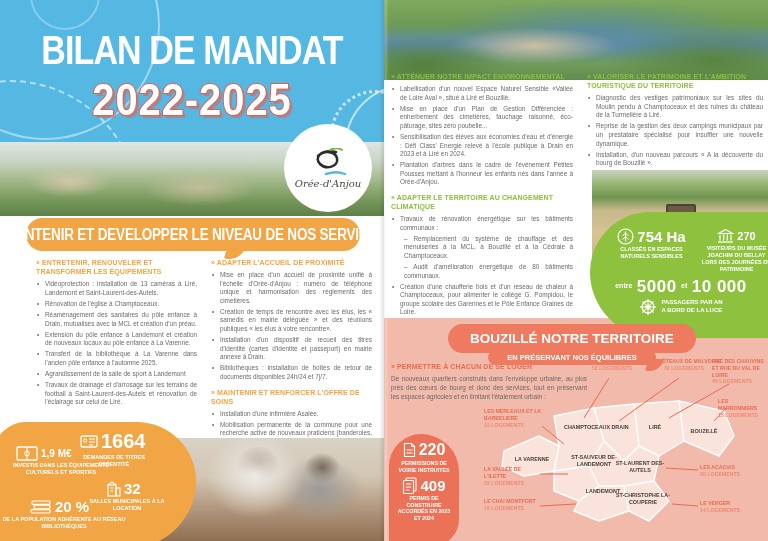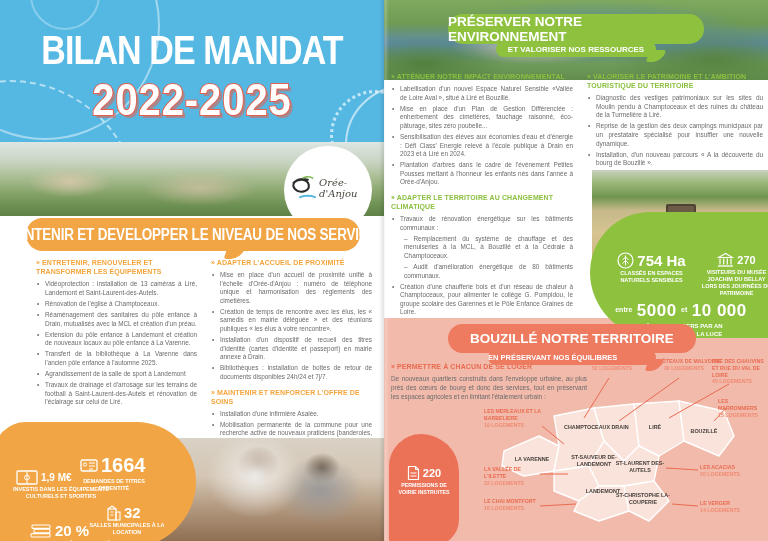--- a/index.html
+++ b/index.html
@@ -25,22 +25,22 @@
   .title2 { position:absolute; left:0; top:76px; width:384px; text-align:center; color:#fff;
     font-size:42px; font-weight:700; letter-spacing:1px; transform:scale(.95,1.05);
     -webkit-text-stroke:2px #E4604E; paint-order:stroke fill; text-shadow:3px 3px 0 rgba(228,96,78,.55); }
 
   .photo-strip { position:absolute; left:0; top:142px; width:384px; height:74px;
     background:
       radial-gradient(60px 22px at 70px 40px, rgba(222,203,176,.8), rgba(222,203,176,0) 70%),
       radial-gradient(80px 26px at 200px 46px, rgba(214,196,168,.7), rgba(214,196,168,0) 70%),
       linear-gradient(180deg, #dde6e3 0%, #c9d5c4 26%, #a9bd92 48%, #88a56c 68%, #6f9255 84%, #5f8148 100%);
   }
-  .logo-circle { position:absolute; left:284px; top:146px; width:88px; height:88px; background:#fff;
-    border-radius:50%; z-index:5; display:flex; flex-direction:row; align-items:center; justify-content:center; }
+  .logo-circle { position:absolute; left:284px; top:124px; width:88px; height:88px; background:#fff;
+    border-radius:50%; z-index:5; display:flex; flex-direction:column; align-items:center; justify-content:center; }
   .logo-script { font-family:"DejaVu Serif", serif; font-style:italic; font-size:10px; color:#4a463f; margin-top:-4px; }
 
   .banner-orange { position:absolute; left:26px; top:218px; width:334px; height:33px; background:#F1A545;
     border-radius:17px; color:#fff; display:flex; align-items:center; justify-content:center;
     font-size:14.5px; font-weight:700; letter-spacing:-.2px; z-index:6; }
   .banner-orange::after { content:""; position:absolute; left:60%; bottom:-8px; width:18px; height:14px;
     background:#F1A545; border-radius:0 4px 14px 4px; transform:skewX(-20deg); }
   .banner-inner { transform:scale(.93,1.1); white-space:nowrap; }
 
   .services-cols { position:absolute; left:36px; top:258px; width:336px; display:flex; gap:14px; }
@@ -60,21 +60,21 @@
     background:
       radial-gradient(70px 60px at 255px 38px, rgba(240,238,235,.95), rgba(240,238,235,0) 70%),
       radial-gradient(30px 26px at 258px 26px, #8a6a50, rgba(138,106,80,0) 70%),
       radial-gradient(60px 46px at 320px 52px, rgba(150,150,152,.9), rgba(150,150,152,0) 72%),
       radial-gradient(26px 22px at 322px 30px, #6d5a48, rgba(109,90,72,0) 70%),
       linear-gradient(180deg, #d9d2c6 0%, #d3c5b2 38%, #b49b82 66%, #8f6f52 100%);
   }
   .stats-blob-orange { position:absolute; left:-6px; top:422px; width:202px; height:126px;
     background:#F1A545; border-radius:34px 64px 72px 0; z-index:4; }
   .stat { position:absolute; color:#fff; }
-  .stat-row { display:flex; align-items:center; gap:3px;margin-top:24px; }
+  .stat-row { display:flex; align-items:center; gap:3px; }
   .stat-value { font-weight:700; }
   .stat-label { font-size:5.5px; font-weight:700; line-height:1.25; text-align:center; margin-top:1px; }
   .icon svg { display:block; }
 
   
   .photo-loire { position:absolute; left:0; top:0; width:384px; height:80px;
     background:
       radial-gradient(120px 40px at 40px 64px, rgba(80,125,60,.9), rgba(80,125,60,0) 70%),
       radial-gradient(150px 46px at 330px 60px, rgba(86,130,62,.9), rgba(86,130,62,0) 70%),
       radial-gradient(120px 26px at 150px 46px, rgba(216,198,160,.9), rgba(216,198,160,0) 70%),
@@ -111,21 +111,21 @@
   .pass-small { font-size:7px; font-weight:700; vertical-align:4px; }
   .pass-big { font-size:17px; letter-spacing:.5px; }
   .pass-row { display:flex; align-items:center; justify-content:center; gap:4px; margin-top:1px; }
   .pass-labels { font-size:6px; font-weight:700; text-align:left; line-height:1.3; }
 
   .coral-section { position:absolute; left:0; top:318px; width:384px; height:223px; background:#F2BAAB; }
   .coral-banner { position:absolute; left:64px; top:6px; width:248px; z-index:6; }
   .coral-banner-main { height:29px; background:#EE7A5F; border-radius:15px; color:#fff; display:flex;
     align-items:center; justify-content:center; font-size:13.5px; font-weight:700; }
   .coral-banner-sub { position:relative; width:168px; height:15px; margin:-3px auto 0; background:#EE7A5F;
-    border-radius:8px; color:#fff; display:flex; align-items:center; justify-content:flex-start;
+    border-radius:8px; color:#fff; display:flex; align-items:center; justify-content:center;
     font-size:7.5px; font-weight:700; }
   .coral-banner-sub::after { content:""; position:absolute; right:-6px; bottom:-6px; width:15px; height:12px;
     background:#EE7A5F; border-radius:0 4px 12px 4px; transform:skewX(-22deg); }
   .loger { position:absolute; left:7px; top:44px; width:196px; }
   .loger-intro { font-size:6.4px; line-height:1.38; color:#6A6B6D; text-align:justify; margin-top:3px; }
 
   .map-wrap { position:absolute; left:100px; top:38px; width:284px; height:185px; }
   .map-wrap svg { position:absolute; left:0; top:0; }
   .town { position:absolute; font-size:5.4px; font-weight:700; color:#47413C; text-align:center; line-height:1.25; }
   .proj { position:absolute; font-size:5.2px; font-weight:700; color:#E96B50; line-height:1.3; }
@@ -257,28 +257,20 @@
         </div>
         <div class="stat-label" style="width:148px; margin-left:-40px;">DE LA POPULATION ADHÉRENTE AU RÉSEAU BIBLIOTHÈQUES</div>
       </div>
     </div>
   </div>
 
   <div class="page" id="page-right">
 
     <div class="photo-loire"></div>
 
-    <div class="env-banner">
-      <div class="env-banner-main">
-        <span>PRÉSERVER NOTRE ENVIRONNEMENT</span>
-      </div>
-      <div class="env-banner-sub">
-        <span>ET VALORISER NOS RESSOURCES</span>
-      </div>
-    </div>
 
     <div class="env-cols">
       <div class="env-col1">
         <div class="col-heading green-h">» ATTÉNUER NOTRE IMPACT ENVIRONNEMENTAL</div>
         <ul class="bullets">
           <li>Labellisation d'un nouvel Espace Naturel Sensible «Vallée de Loire Aval », situé à Liré et Bouzillé.</li>
           <li>Mise en place d'un Plan de Gestion Différenciée : enherbement des cimetières, fauchage raisonné, éco-pâturage, sites zéro poubelle...</li>
           <li>Sensibilisation des élèves aux économies d'eau et d'énergie : Défi Class' Energie relevé à l'école publique à Drain en 2023 et à Liré en 2024.</li>
           <li>Plantation d'arbres dans le cadre de l'événement Petites Pousses mettant à l'honneur les enfants nés dans l'année à Orée-d'Anjou.</li>
         </ul>
@@ -457,22 +449,37 @@
         <div class="cstat">
           <div class="stat-row">
             <span class="icon">
               <svg width="13" height="16" viewBox="0 0 13 16">
                   <path d="M1.5 1.5 H8.5 L11.5 4.5 V14.5 H1.5 Z" fill="none" stroke="#fff" stroke-width="1.2"></path>
                   <path d="M8.5 1.5 V4.5 H11.5" fill="none" stroke="#fff" stroke-width="1"></path>
                   <line x1="3.5" y1="8" x2="9.5" y2="8" stroke="#fff" stroke-width="1"></line>
                   <line x1="3.5" y1="11" x2="9.5" y2="11" stroke="#fff" stroke-width="1"></line>
                 </svg>
             </span>
-            <span class="stat-value" style="font-size:11px;">220</span>
+            <span class="stat-value" style="font-size:16px;">220</span>
           </div>
           <div class="stat-label" style="width:62px; margin:1px auto 0;">PERMISSIONS DE VOIRIE INSTRUITES</div>
         </div>
+        <div class="cstat" style="margin-top:4px;">
+          <div class="stat-row">
+            <span class="icon">
+              <svg width="15" height="17" viewBox="0 0 15 17">
+                  <rect x="4" y="1" width="10" height="13" rx="1" fill="none" stroke="#fff" stroke-width="1.1"></rect>
+                  <rect x="1.5" y="3.5" width="10" height="13" rx="1" fill="#EC7257" stroke="#fff" stroke-width="1.1"></rect>
+                  <line x1="3.8" y1="7" x2="9.2" y2="7" stroke="#fff" stroke-width="1"></line>
+                  <line x1="3.8" y1="10" x2="9.2" y2="10" stroke="#fff" stroke-width="1"></line>
+                  <line x1="3.8" y1="13" x2="7.5" y2="13" stroke="#fff" stroke-width="1"></line>
+                </svg>
+            </span>
+            <span class="stat-value" style="font-size:15px;">409</span>
+          </div>
+          <div class="stat-label" style="width:60px; margin:1px auto 0;">PERMIS DE CONSTRUIRE ACCORDÉS EN 2023 ET 2024</div>
+        </div>
       </div>
     </div>
   </div>
 
   <div class="gutter"></div>
 </div>
 
 </body></html>

